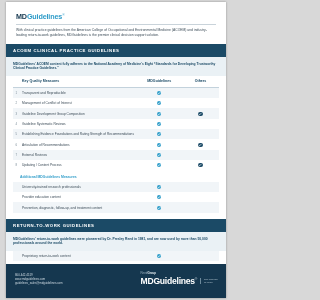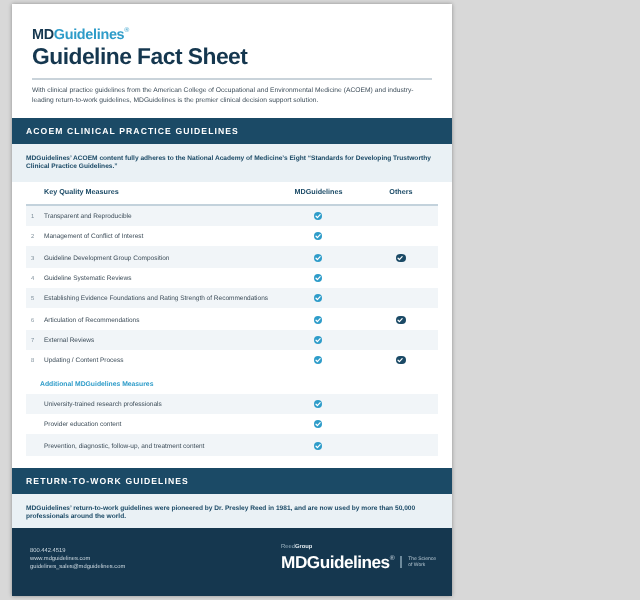--- a/index.html
+++ b/index.html
@@ -99,21 +99,20 @@
   }
   .flogo-row{display:flex;align-items:center;}
 </style>
 </head>
 <body>
 
 <div class="page">
 
   <div class="head">
     <div class="logo"><span class="md">MD</span><span class="gl">Guidelines</span><span class="tm">®</span></div>
-    <div class="title">Guideline Fact Sheet</div>
     <div class="rule"></div>
     <div class="intro">With clinical practice guidelines from the American College of Occupational and Environmental Medicine (ACOEM) and industry-leading return-to-work guidelines, MDGuidelines is the premier clinical decision support solution.</div>
   </div>
 
   <div class="band">ACOEM CLINICAL PRACTICE GUIDELINES</div>
   <div class="blurb">MDGuidelines’ ACOEM content fully adheres to the National Academy of Medicine’s Eight “Standards for Developing Trustworthy Clinical Practice Guidelines.”</div>
 
   <div class="tbl-wrap">
     <table>
       <colgroup>

